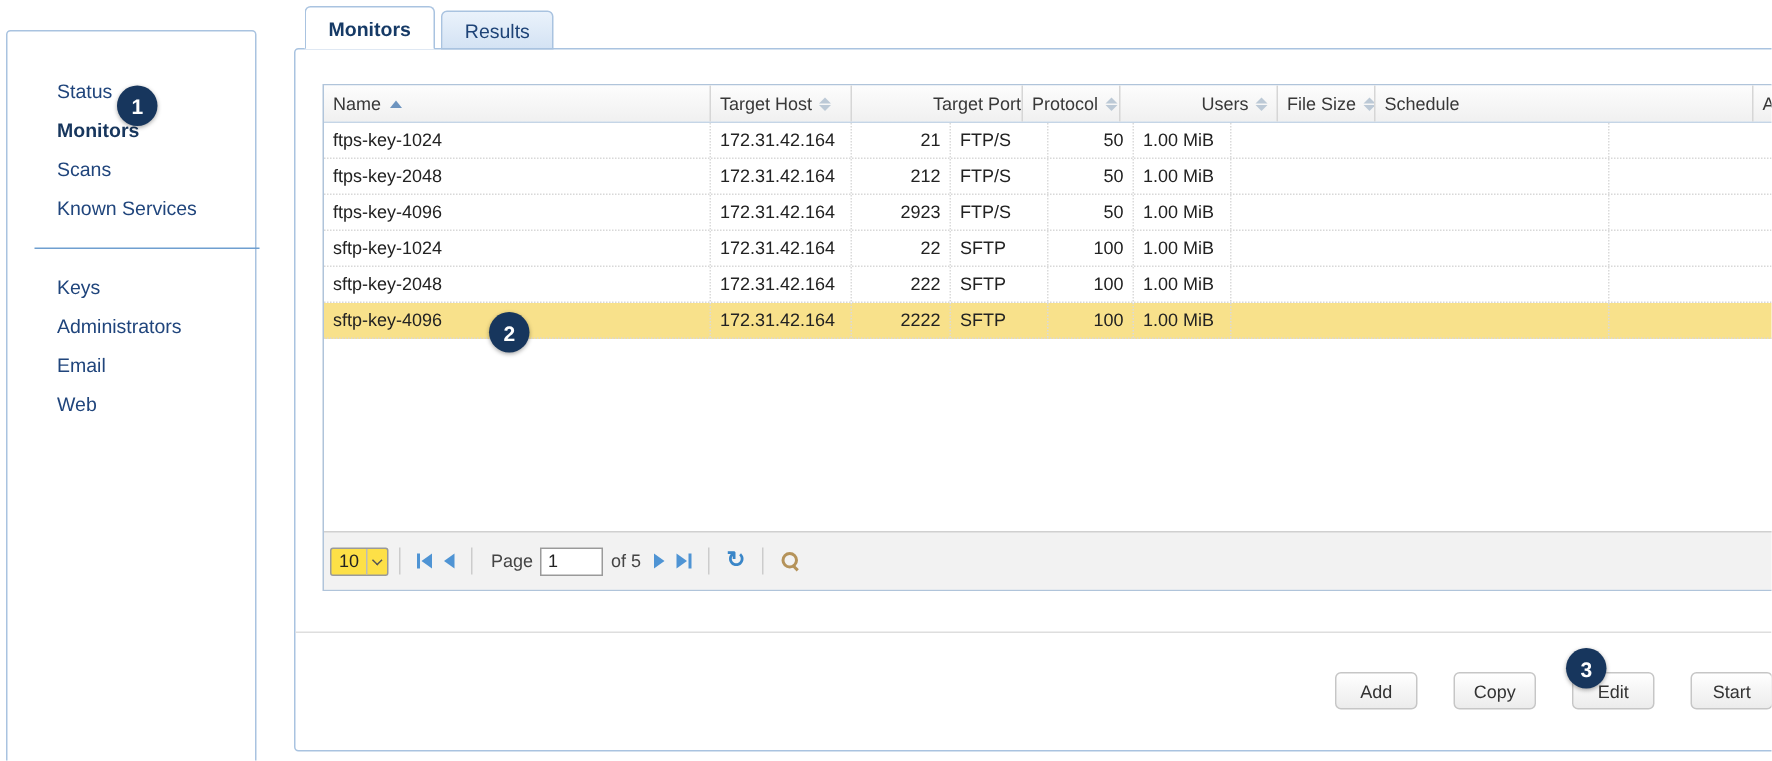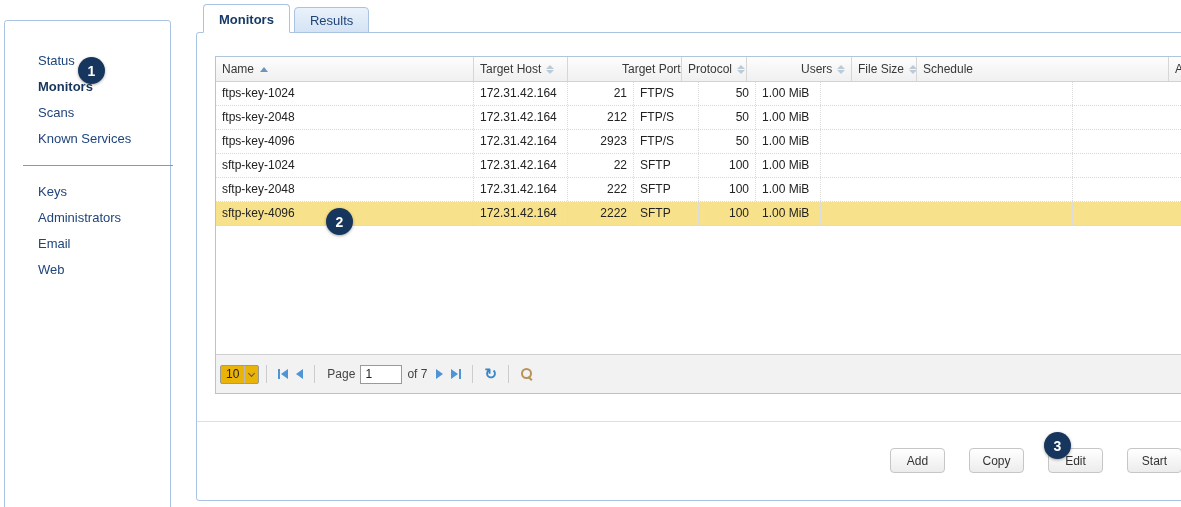--- a/index.html
+++ b/index.html
@@ -51,21 +51,21 @@
               border-bottom:5px solid #6d94bf; margin-left:6px; }
   .sort-both { display:inline-flex; flex-direction:column; margin-left:5px; }
   .sort-both i { display:block; width:0; height:0; border-left:4px solid transparent; border-right:4px solid transparent; }
   .sort-both .up   { border-bottom:4px solid #bcc9d6; margin-bottom:1px; }
   .sort-both .down { border-top:4px solid #bcc9d6; }
 
   
   .pager { flex:0 0 26px; background:#f2f2f2; border-top:1px solid #d0d0d0;
            display:flex; align-items:center; padding-left:4px; font-size:12px; color:#444; }
   .psep { width:1px; height:18px; background:#ccc; margin:0 7px; }
-  .pselect { display:inline-flex; align-items:center; height:19px; background:#eab308;
+  .pselect { display:inline-flex; align-items:center; height:19px; background:#fde047;
              border:1px solid #9a9a9a; border-radius:2px; cursor:pointer; }
   .pselect .val { padding:0 5px; font-size:12px; color:#222; }
   .pselect .arrow-box { width:14px; align-self:stretch; border-left:1px solid #bbb;
                         display:flex; align-items:center; justify-content:center; }
   .chev { width:5px; height:5px; border-right:1.5px solid #555; border-bottom:1.5px solid #555;
           transform:rotate(45deg); margin-top:-2px; }
   .pbtn { display:inline-flex; align-items:center; gap:1px; padding:3px 4px; cursor:pointer; }
   .tri-l { width:0;height:0;border-top:5px solid transparent;border-bottom:5px solid transparent;border-right:7px solid #4f94d4; }
   .tri-r { width:0;height:0;border-top:5px solid transparent;border-bottom:5px solid transparent;border-left:7px solid #4f94d4; }
   .vbar  { width:2px; height:10px; background:#4f94d4; }
@@ -240,21 +240,21 @@
     <span class="pbtn">
       <span class="vbar"></span>
         <span class="tri-l"></span>
     </span>
     <span class="pbtn">
       <span class="tri-l"></span>
     </span>
     <span class="psep"></span>
     <span class="plabel">Page</span>
     <input class="page-input" value="1" style="">
-    <span class="plabel">of 7</span>
+    <span class="plabel">of 5</span>
     <span class="pbtn">
       <span class="tri-r"></span>
     </span>
     <span class="pbtn">
       <span class="tri-r"></span>
         <span class="vbar"></span>
     </span>
     <span class="psep"></span>
     <span class="pbtn">
       <span class="refresh-glyph">↻</span>

